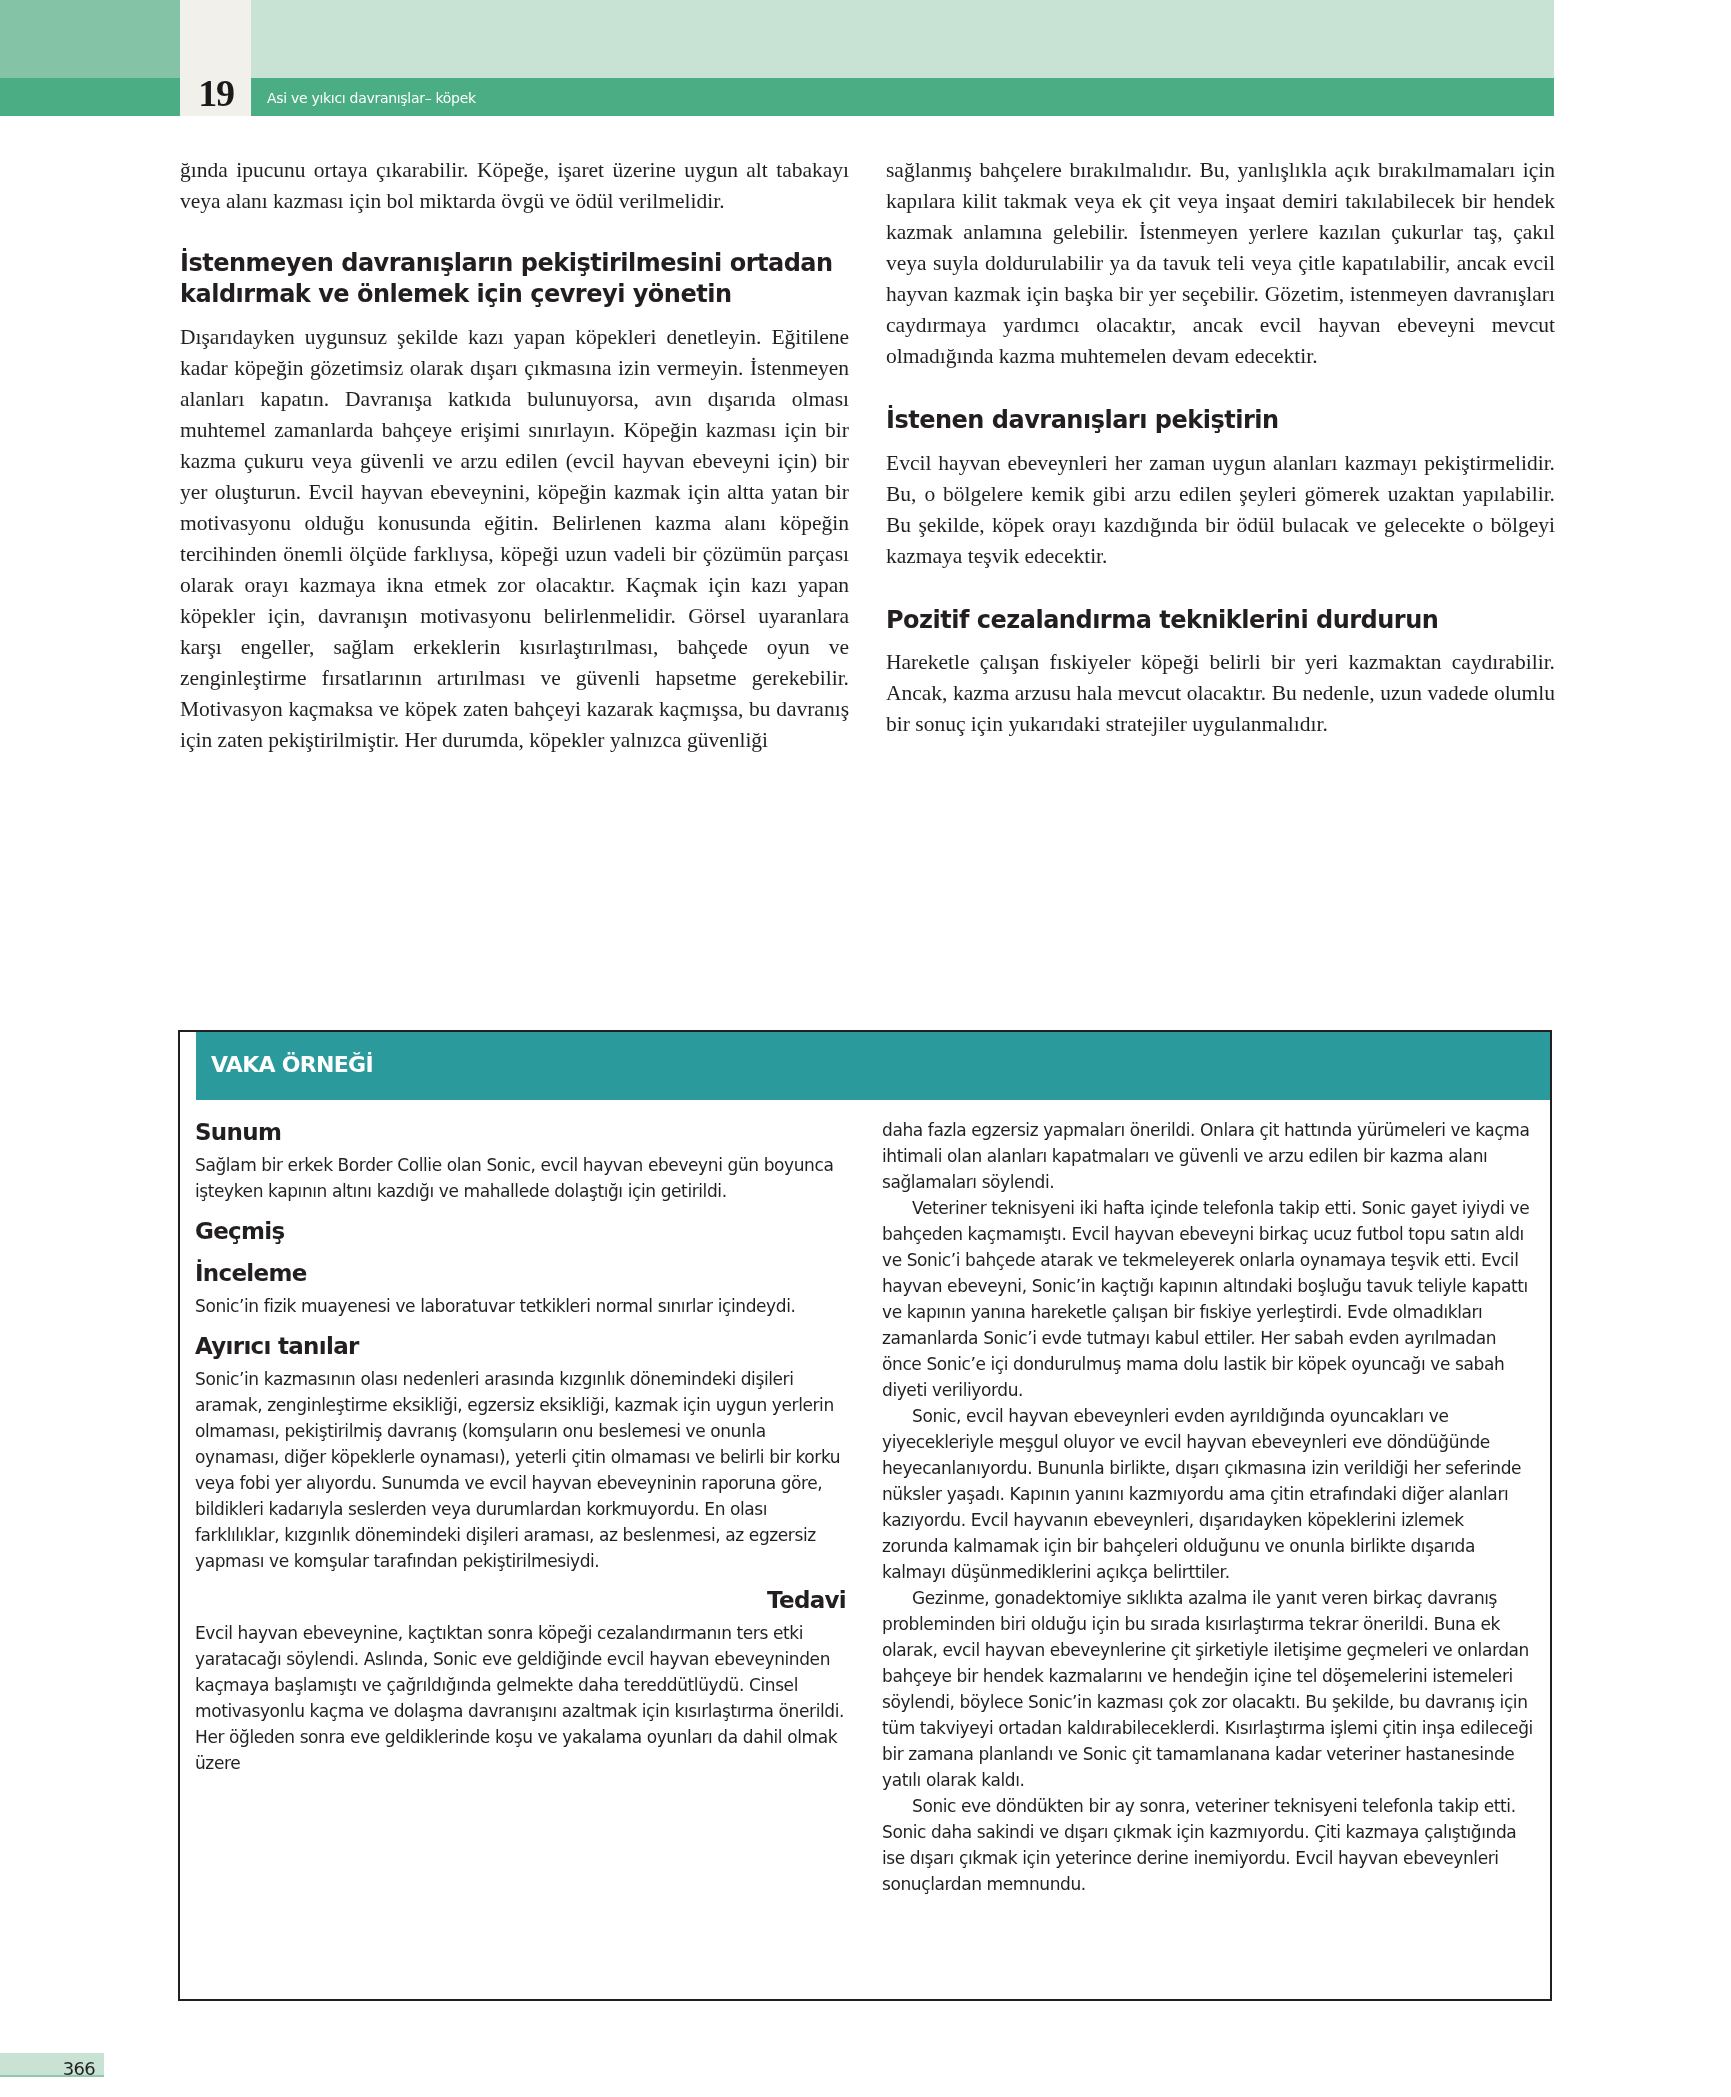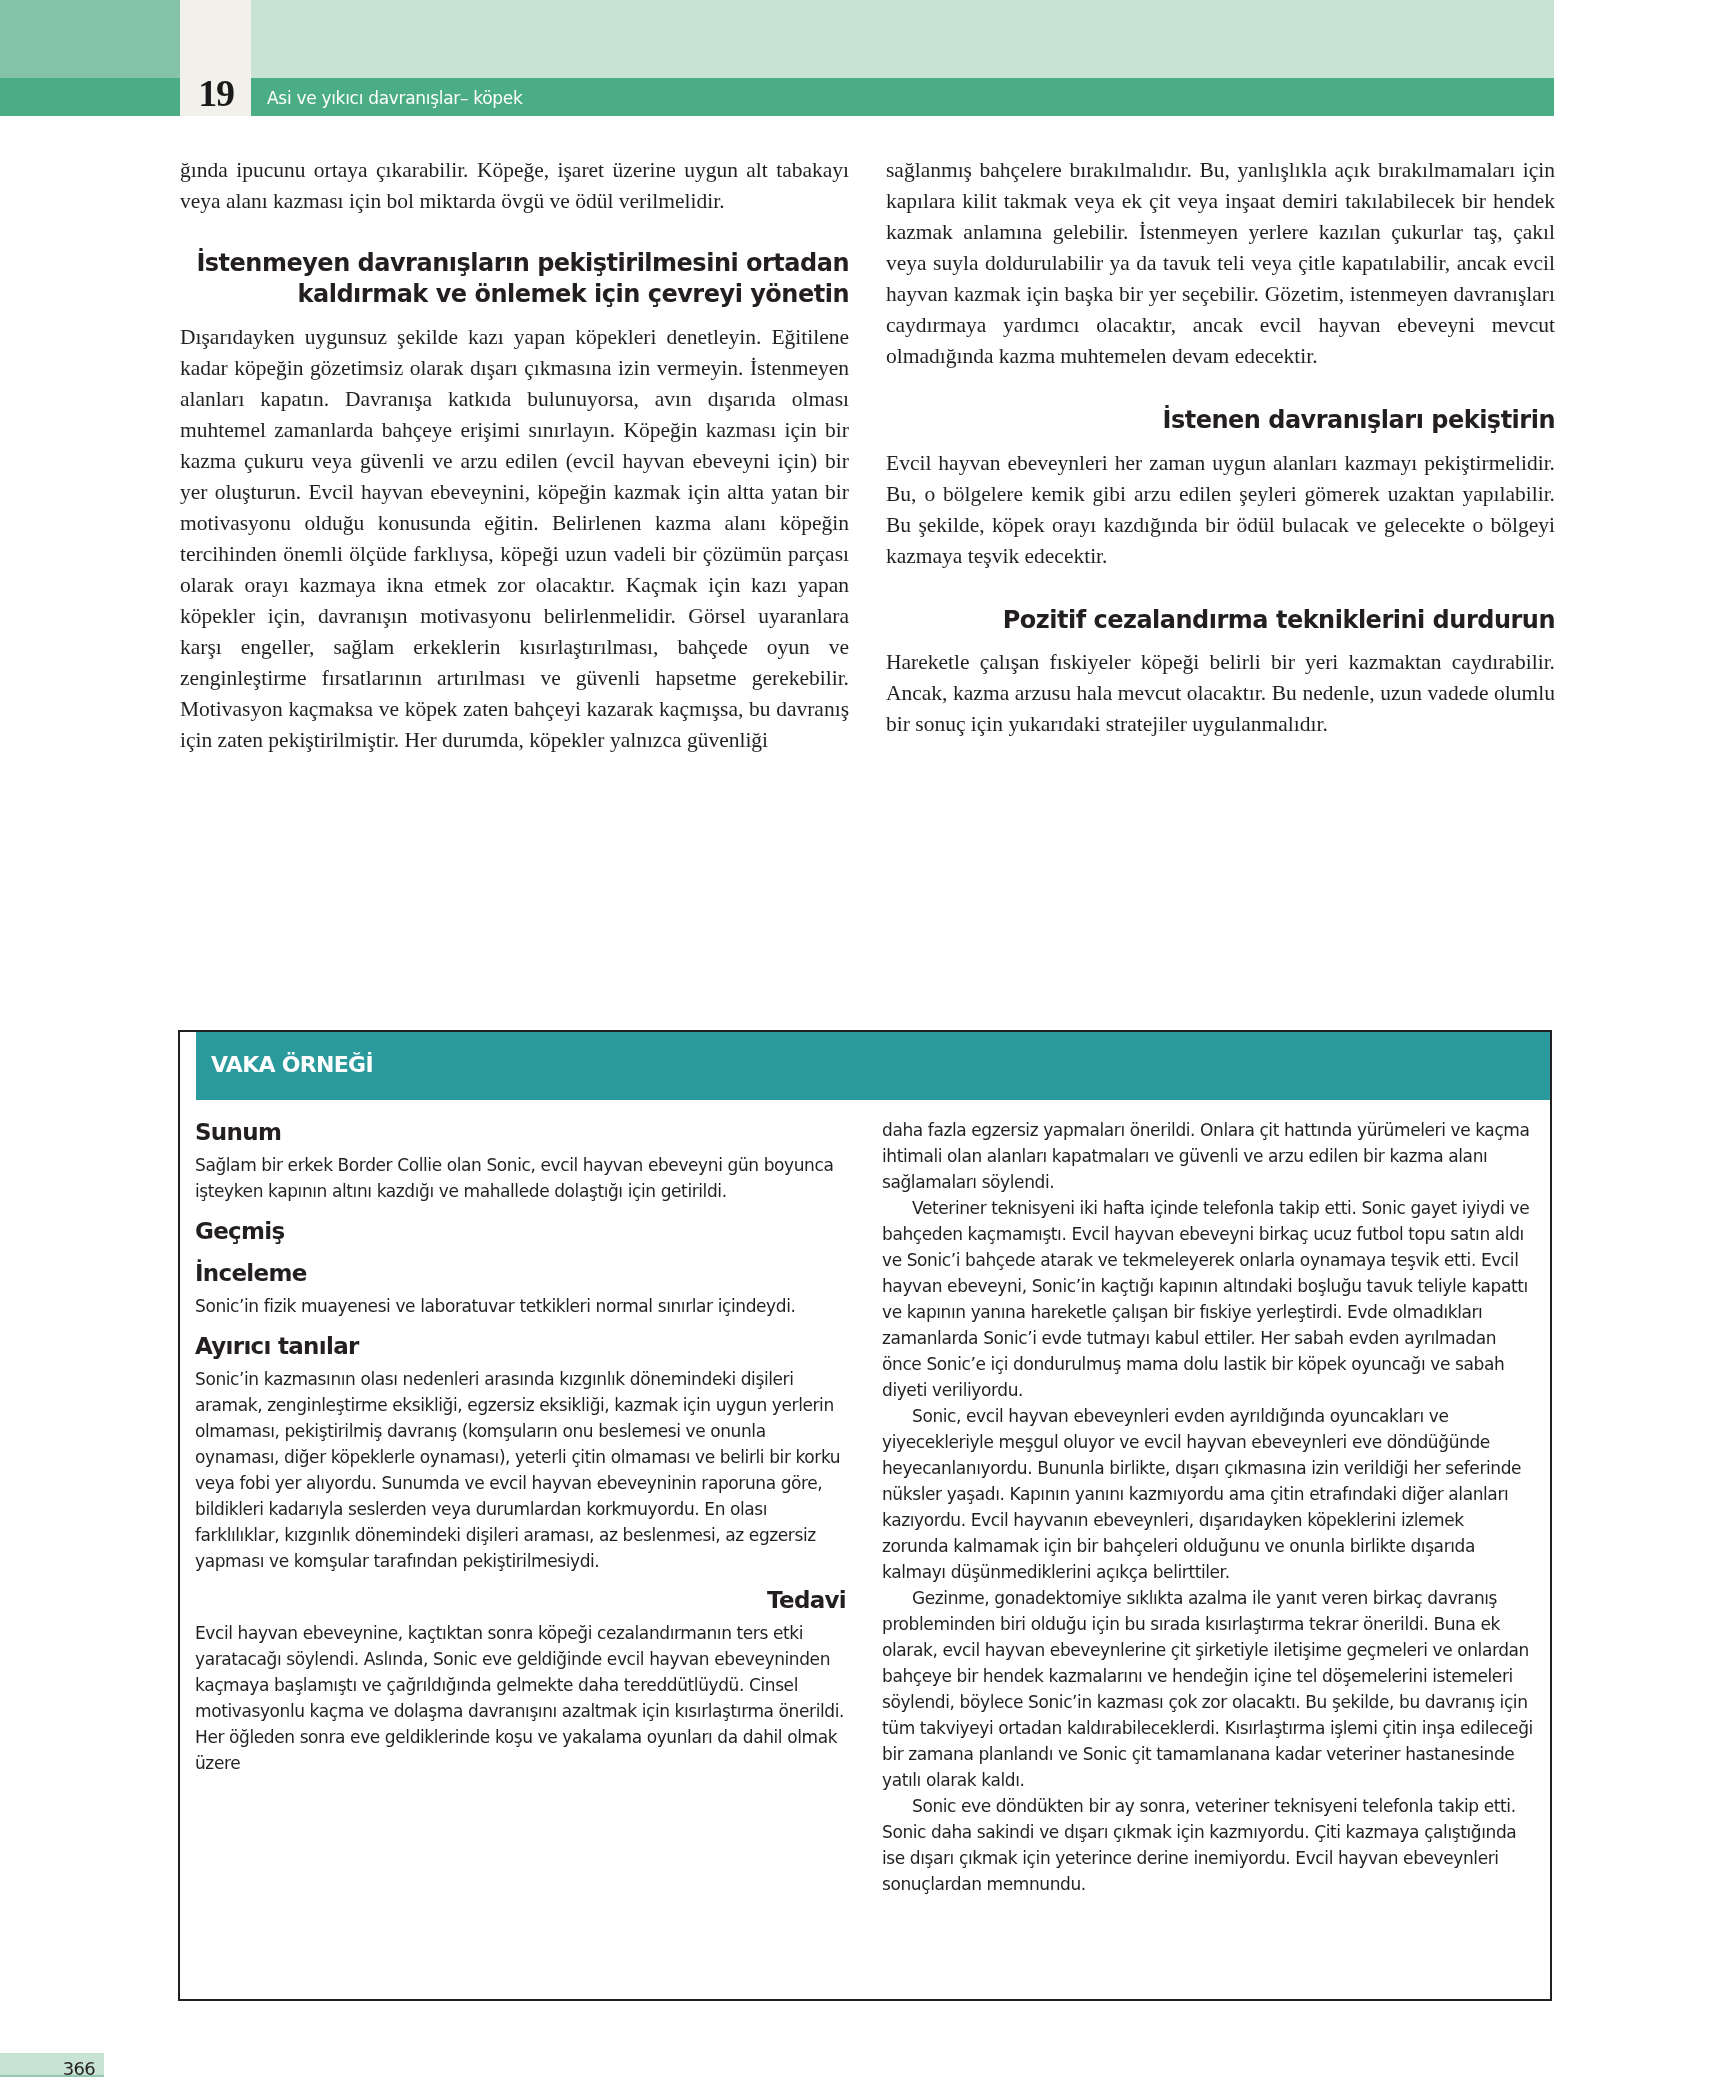--- a/index.html
+++ b/index.html
@@ -4,27 +4,27 @@
 <style>
   html, body { margin:0; padding:0; background:#ffffff; }
   body { width:1732px; height:2097px; position:relative; overflow:hidden; }
   .hdr-left-top { position:absolute; left:0; top:0; width:180px; height:78px; background:#84c3a5; }
   .hdr-left-band { position:absolute; left:0; top:78px; width:180px; height:38px; background:#4aad83; }
   .hdr-num-cell { position:absolute; left:180px; top:0; width:72px; height:116px; background:#f1f0eb; }
   .hdr-num { position:absolute; left:180px; top:70px; width:72px; text-align:center;
     font-family:"Liberation Serif", serif; font-weight:bold; font-size:38px; color:#1a1a1a; line-height:46px; letter-spacing:-1.3px; }
   .hdr-right-top { position:absolute; left:251px; top:0; width:1303px; height:78px; background:#c8e3d3; }
   .hdr-right-band { position:absolute; left:251px; top:78px; width:1303px; height:38px; background:#4aad83; }
-  .hdr-title { position:absolute; left:267px; top:81px; font-family:"DejaVu Sans", sans-serif; font-size:17px; color:#ffffff; line-height:34px; letter-spacing:-0.3px; }
+  .hdr-title { position:absolute; left:267px; top:81px; font-family:"DejaVu Sans", sans-serif; font-size:14px; color:#ffffff; line-height:34px; letter-spacing:-0.3px; }
 
   .col { position:absolute; font-family:"Liberation Serif", serif; font-size:21.5px; line-height:31px; color:#231f20; text-align:justify; }
   .col p { margin:0; }
   .col-left { left:180px; top:155px; width:669px; }
   .col-right { left:886px; top:155px; width:669px; }
-  .h2 { font-family:"DejaVu Sans", sans-serif; font-weight:bold; font-size:24px; line-height:31px; color:#231f20; text-align:right; letter-spacing:-0.5px; }
+  .h2 { font-family:"DejaVu Sans", sans-serif; font-weight:bold; font-size:24px; line-height:31px; color:#231f20; text-align:left; letter-spacing:-0.5px; }
 
   .case-box { position:absolute; left:178px; top:1030px; width:1374px; height:971px; border:2.6px solid #231f20; box-sizing:border-box; }
   .case-header { position:absolute; left:16px; top:0; right:0; height:68px; background:#2b9a9c; }
   .case-title { position:absolute; left:15px; top:16.3px; font-family:"DejaVu Sans", sans-serif; font-weight:bold; font-size:22px; color:#ffffff; letter-spacing:-0.7px; line-height:33px; }
   .case-col { position:absolute; font-family:"DejaVu Sans", sans-serif; font-size:17px; line-height:26px; color:#231f20; letter-spacing:-0.4px; }
   .case-col p { margin:0; }
   .case-left { left:15px; top:85px; width:651px; }
   .case-right { left:702px; top:85px; width:651px; }
   .case-h { font-family:"DejaVu Sans", sans-serif; font-weight:bold; font-size:23px; line-height:31px; letter-spacing:-0.7px; margin:0 0 3.9px 0; }
   .case-right p.indent { text-indent:30px; }

